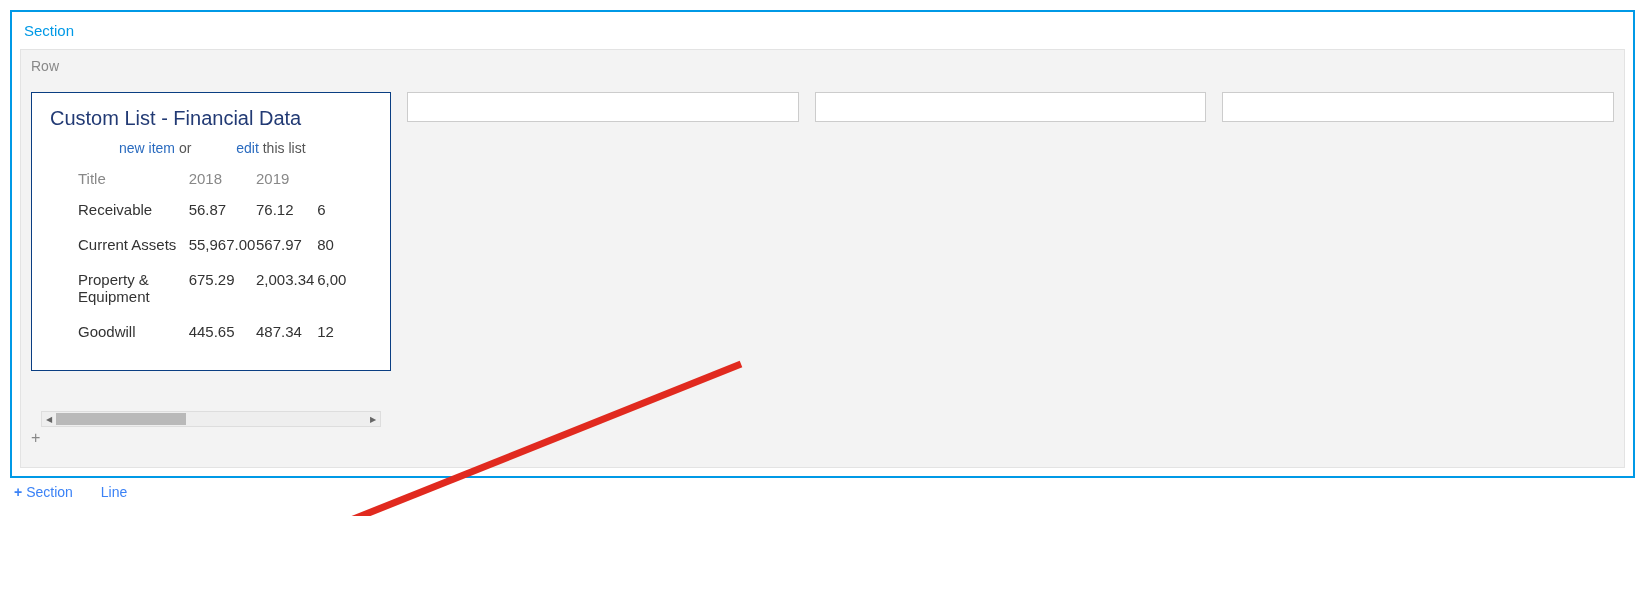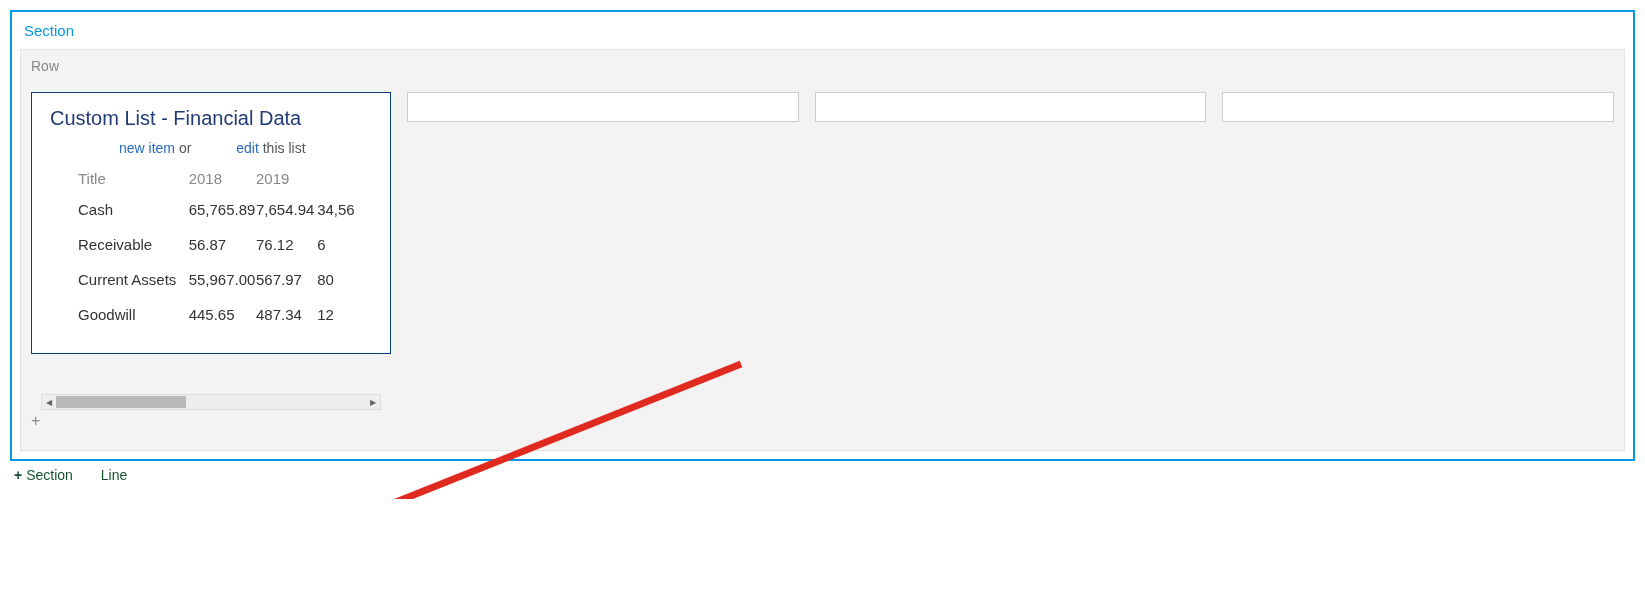--- a/index.html
+++ b/index.html
@@ -120,21 +120,21 @@
     background: #b9b9b9;
     cursor: pointer;
   }
   .below-row {
     padding: 2px 8px 8px 10px;
     color: #888;
     font-size: 16px;
   }
   .add-bar {
     padding: 6px 4px;
-    color: #14532d;
+    color: #3b82f6;
     font-size: 14px;
   }
   .add-bar .plus { font-weight: bold; padding-right: 4px; }
   .add-bar span { cursor: pointer; padding-right: 12px; }
   .arrow-annot {
     position: absolute;
     pointer-events: none;
     z-index: 10;
   }
 </style>
@@ -166,36 +166,36 @@
             <thead>
               <tr>
                 <th>Title</th>
                 <th class="num">2018</th>
                 <th class="num">2019</th>
                 <th class="num"></th>
               </tr>
             </thead>
             <tbody id="list-body">
                 <tr>
-                  <td>Cash</td>
-                  <td class="num">65,765.89</td>
-                  <td class="num">7,654.94</td>
-                  <td class="num">34,56</td>
-                </tr>
-                <tr>
                   <td>Receivable</td>
                   <td class="num">56.87</td>
                   <td class="num">76.12</td>
                   <td class="num">6</td>
                 </tr>
                 <tr>
                   <td>Current Assets</td>
                   <td class="num">55,967.00</td>
                   <td class="num">567.97</td>
                   <td class="num">80</td>
+                </tr>
+                <tr>
+                  <td>Property &amp; Equipment</td>
+                  <td class="num">675.29</td>
+                  <td class="num">2,003.34</td>
+                  <td class="num">6,00</td>
                 </tr>
                 <tr>
                   <td>Goodwill</td>
                   <td class="num">445.65</td>
                   <td class="num">487.34</td>
                   <td class="num">12</td>
                 </tr>
               </tbody>
           </table>
         </div>

